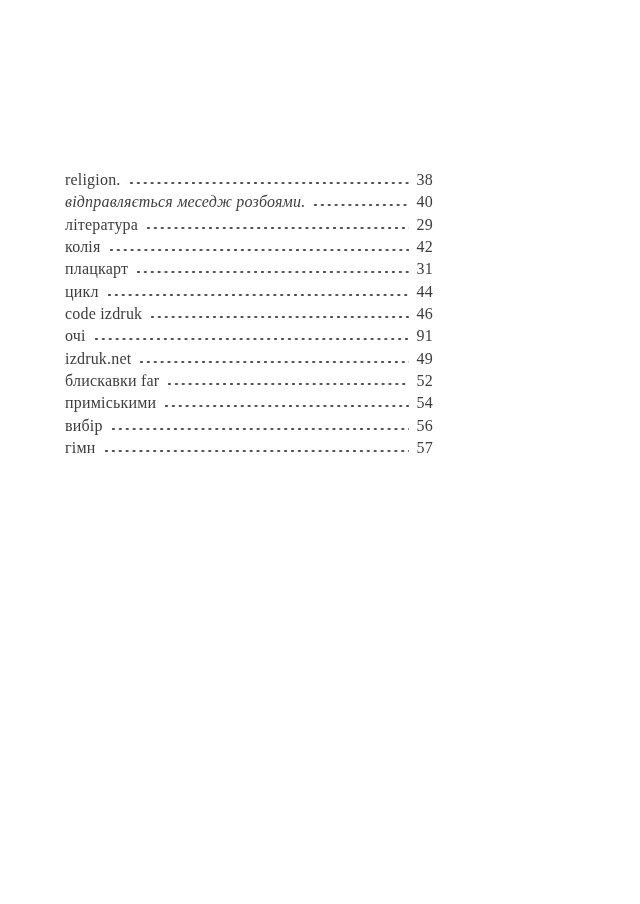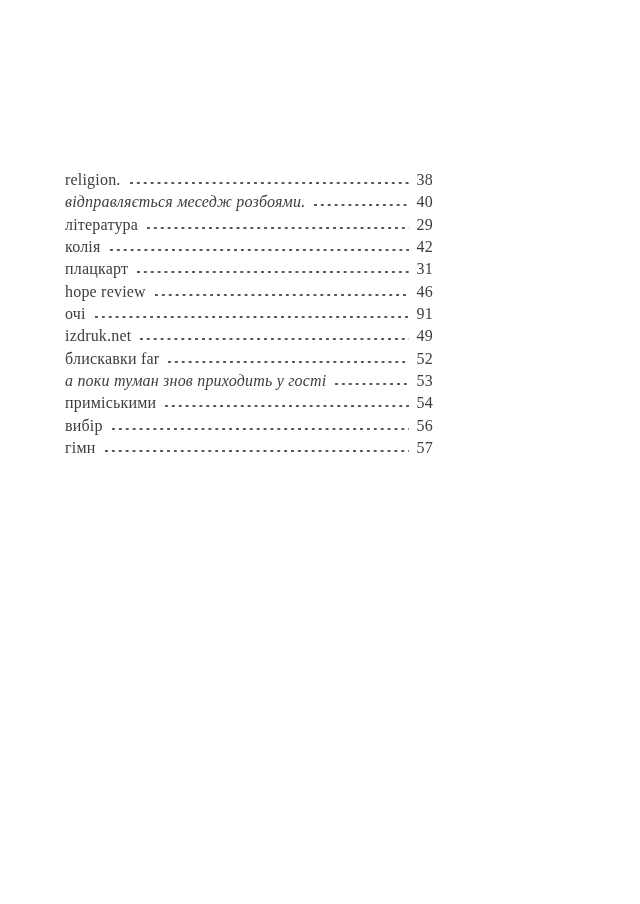--- a/index.html
+++ b/index.html
@@ -77,23 +77,28 @@
     <span class="leader"></span>
     <span class="page-num">42</span>
   </div>
 
   <div class="toc-row">
     <span class="toc-label">плацкарт</span>
     <span class="leader"></span>
     <span class="page-num">31</span>
   </div>
 
+  <div class="toc-row">
+    <span class="toc-label">цикл</span>
+    <span class="leader"></span>
+    <span class="page-num">44</span>
+  </div>
 
   <div class="toc-row">
-    <span class="toc-label">hope review</span>
+    <span class="toc-label">code izdruk</span>
     <span class="leader"></span>
     <span class="page-num">46</span>
   </div>
 
   <div class="toc-row">
     <span class="toc-label">очі</span>
     <span class="leader"></span>
     <span class="page-num">91</span>
   </div>
 
@@ -103,25 +108,20 @@
     <span class="page-num">49</span>
   </div>
 
 
   <div class="toc-row">
     <span class="toc-label">блискавки far</span>
     <span class="leader"></span>
     <span class="page-num">52</span>
   </div>
 
-  <div class="toc-row">
-    <span class="toc-label italic">а поки туман знов приходить у гості</span>
-    <span class="leader"></span>
-    <span class="page-num">53</span>
-  </div>
 
   <div class="toc-row">
     <span class="toc-label">приміськими</span>
     <span class="leader"></span>
     <span class="page-num">54</span>
   </div>
 
   <div class="toc-row">
     <span class="toc-label">вибір</span>
     <span class="leader"></span>

